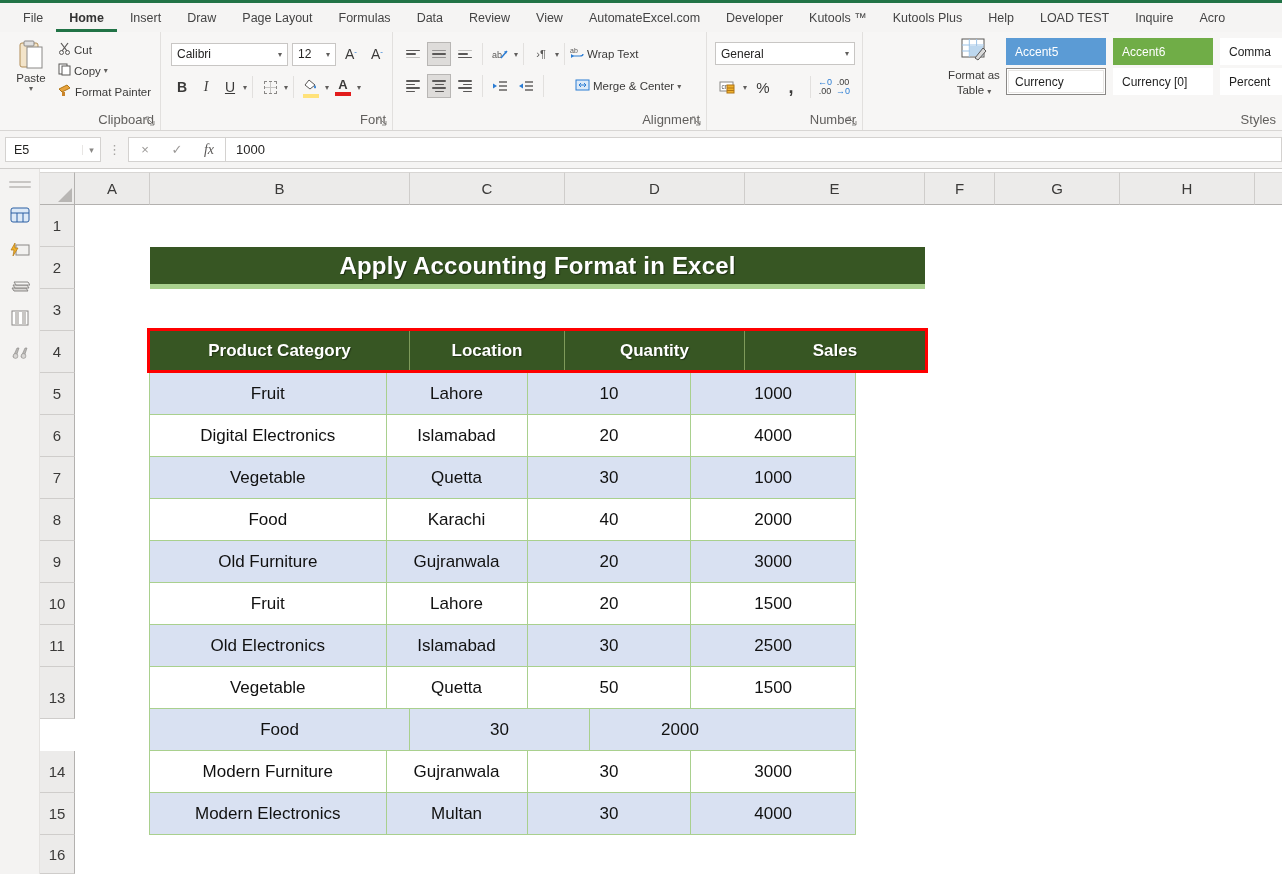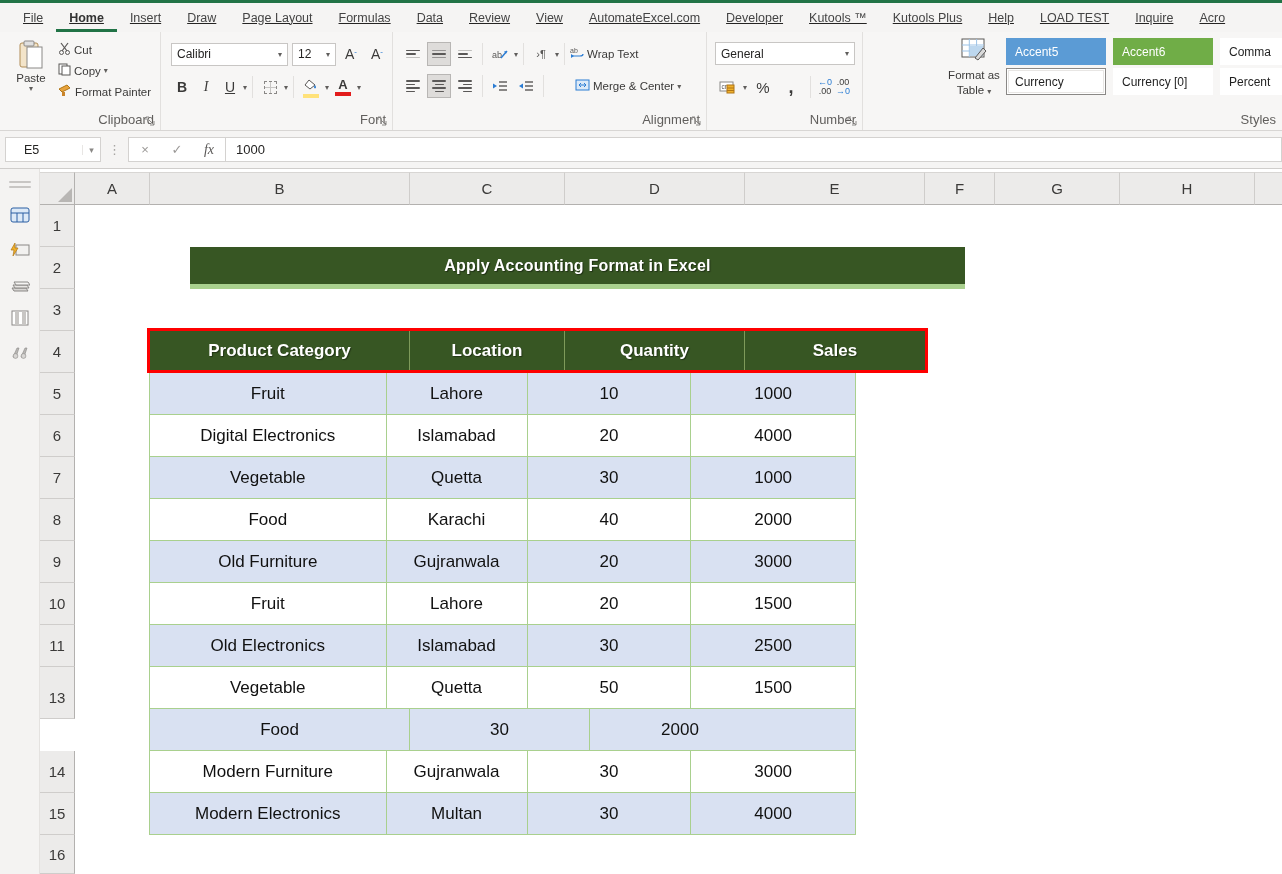--- a/index.html
+++ b/index.html
@@ -2,21 +2,21 @@
 <html><head>
 <meta charset="utf-8">
 <style>
   * { margin:0; padding:0; box-sizing:border-box; }
   html,body { background:#fff; }
   body { font-family:"Liberation Sans","DejaVu Sans",sans-serif; }
   .app { position:relative; width:1282px; height:874px; overflow:hidden; background:#fff; color:#252423; }
 
   
   .topline { position:absolute; left:0; top:0; width:1282px; height:3px; background:#217346; }
-  .tabrow { position:absolute; left:0; top:3px; width:1282px; height:29px; background:#f5f4f3; display:flex; align-items:stretch; padding-left:10px;text-decoration:underline; }
+  .tabrow { position:absolute; left:0; top:3px; width:1282px; height:29px; background:#f5f4f3; display:flex; align-items:stretch; padding-left:10px; }
   .tab { display:flex; align-items:center; padding:0 13px; font-size:12.5px; color:#444; cursor:default; white-space:nowrap; }
   .tab.active { font-weight:700; color:#333; border-bottom:3px solid #217346; padding-top:3px; }
 
   
   .ribbon { position:absolute; left:0; top:32px; width:1282px; height:99px; background:#f7f6f5; border-bottom:1px solid #d8d6d4; }
   .rgroup { position:absolute; top:0; height:98px; border-right:1px solid #e2e0de; }
   .rgroup-label { position:absolute; bottom:3px; left:0; right:6px; text-align:right; font-size:13px; color:#605e5c; }
   .launcher { position:absolute; bottom:3px; right:4px; width:11px; height:11px; }
   .launcher svg { display:block; }
   .rbtn { display:inline-flex; align-items:center; gap:3px; font-size:11.5px; color:#3b3a39; white-space:nowrap; }
@@ -54,21 +54,21 @@
   .bigbtn { position:absolute; top:6px; width:78px; display:flex; flex-direction:column; align-items:center; text-align:center; font-size:11.5px; color:#3b3a39; line-height:1.25; gap:3px; }
   .gallery { position:absolute; left:143px; top:6px; width:300px; display:grid; grid-template-columns:100px 100px 110px; grid-auto-rows:27px; column-gap:7px; row-gap:3px; }
   .gcell { display:flex; align-items:center; padding:0 8px; font-size:12px; border:1px solid #e4e2e0; background:#fff; color:#1f1f1f; white-space:nowrap; overflow:hidden; }
   .gcell.accent5 { background:#5b9bd5; color:#fff; border-color:#5b9bd5; }
   .gcell.accent6 { background:#70ad47; color:#fff; border-color:#70ad47; }
   .gcell.plain { border-color:#fff; }
   .gcell.selected { border:1px solid #8a8886; outline:1px solid #e8e6e4; outline-offset:-3px; }
 
   
   .fbar { position:absolute; left:0; top:131px; width:1282px; height:38px; background:#f5f4f3; border-bottom:1px solid #cfcdcb; display:flex; align-items:center; }
-  .namebox { width:96px; height:25px; background:#fff; border:1px solid #d4d2d0; margin-left:5px; display:flex; align-items:center; font-size:12.5px; color:#252423;padding-left:10px; }
+  .namebox { width:96px; height:25px; background:#fff; border:1px solid #d4d2d0; margin-left:5px; display:flex; align-items:center; font-size:12.5px; color:#252423; }
   .namebox .nb-val { flex:1; padding-left:8px; }
   .namebox .nb-drop { width:18px; text-align:center; color:#8a8886; font-size:9px; border-left:1px solid #e8e6e4; }
   .fdots { color:#a7a5a3; font-size:13px; margin:0 7px; }
   .fbtns { height:25px; background:#fff; border:1px solid #d4d2d0; display:flex; align-items:center; }
   .fbtn { width:32px; text-align:center; color:#9a9896; font-size:13px; }
   .fbtn.fx { color:#5a5857; font-style:italic; font-family:"Liberation Serif",serif; font-size:14px; }
   .finput { flex:1; height:25px; background:#fff; border:1px solid #d4d2d0; border-left:none; margin-right:0; display:flex; align-items:center; padding-left:10px; font-size:13px; color:#252423; }
 
   
   .gridarea { position:absolute; left:0; top:169px; width:1282px; height:705px; background:#fff; }
@@ -76,21 +76,21 @@
   .kicon { position:absolute; left:8px; width:24px; height:24px; display:flex; align-items:center; justify-content:center; }
   .handle { position:absolute; left:9px; top:12px; width:22px; display:flex; flex-direction:column; gap:3px; }
   .handle span { height:2px; background:#c8c6c4; border-radius:1px; }
 
   .colhdr { position:absolute; top:3px; height:33px; background:#ecebea; border-right:1px solid #cfcdcb; border-bottom:1px solid #b3b1af; border-top:1px solid #d8d6d4; display:flex; align-items:center; justify-content:center; font-size:15px; color:#3b3a39; }
   .corner { position:absolute; left:40px; top:3px; width:35px; height:33px; background:#ecebea; border-right:1px solid #b3b1af; border-bottom:1px solid #b3b1af; border-top:1px solid #d8d6d4; }
   .corner .tri { position:absolute; right:2px; bottom:2px; width:0; height:0; border-left:14px solid transparent; border-bottom:14px solid #b8b6b4; }
   .rowhdr { position:absolute; left:40px; width:35px; background:#ecebea; border-right:1px solid #b3b1af; border-bottom:1px solid #cfcdcb; display:flex; align-items:center; justify-content:center; font-size:15px; color:#3b3a39; }
 
   
-  .banner { position:absolute; left:150px; top:247px; width:775px; height:42px; background:#375623; border-bottom:5px solid #a9d08e; display:flex; align-items:center; justify-content:center; color:#fff; font-weight:700; font-size:16px; letter-spacing:.2px; text-shadow:1px 1px 1px rgba(0,0,0,.45);margin-left:40px; }
+  .banner { position:absolute; left:150px; top:247px; width:775px; height:42px; background:#375623; border-bottom:5px solid #a9d08e; display:flex; align-items:center; justify-content:center; color:#fff; font-weight:700; font-size:24px; letter-spacing:.2px; text-shadow:1px 1px 1px rgba(0,0,0,.45); }
   .thead { position:absolute; left:147px; top:328px; width:781px; height:45px; border:3px solid #fe0000; background:#375623; display:flex; }
   .thcell { height:100%; display:flex; align-items:center; justify-content:center; color:#fff; font-weight:700; font-size:17px; border-right:1px solid #7e9b5a; text-shadow:1px 1px 1px rgba(0,0,0,.4); }
   .thcell:last-child { border-right:none; }
   .tbody { position:absolute; left:149px; top:373px; width:707px; border-left:1px solid #a9d08e; border-right:1px solid #a9d08e; }
   .trow { display:flex; height:42px; border-bottom:1px solid #a9d08e; }
   .trow.band { background:#d9e1f2; }
   .tcell { height:100%; display:flex; align-items:center; justify-content:center; font-size:17px; color:#111; border-right:1px solid #a9d08e; }
   .tcell:last-child { border-right:none; }
   .w-b { width:260px; } .w-c { width:155px; } .w-d { width:180px; } .w-e { width:180px; }
 </style>

